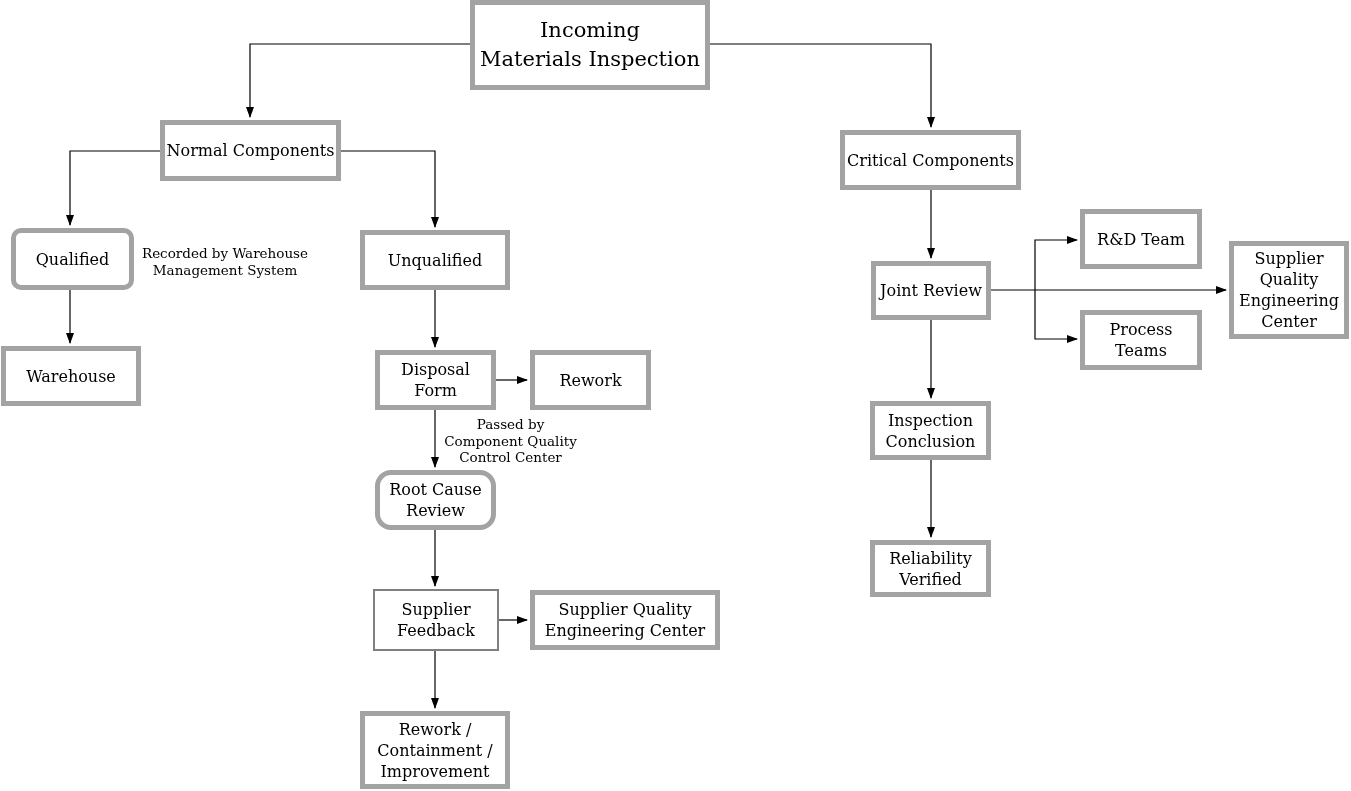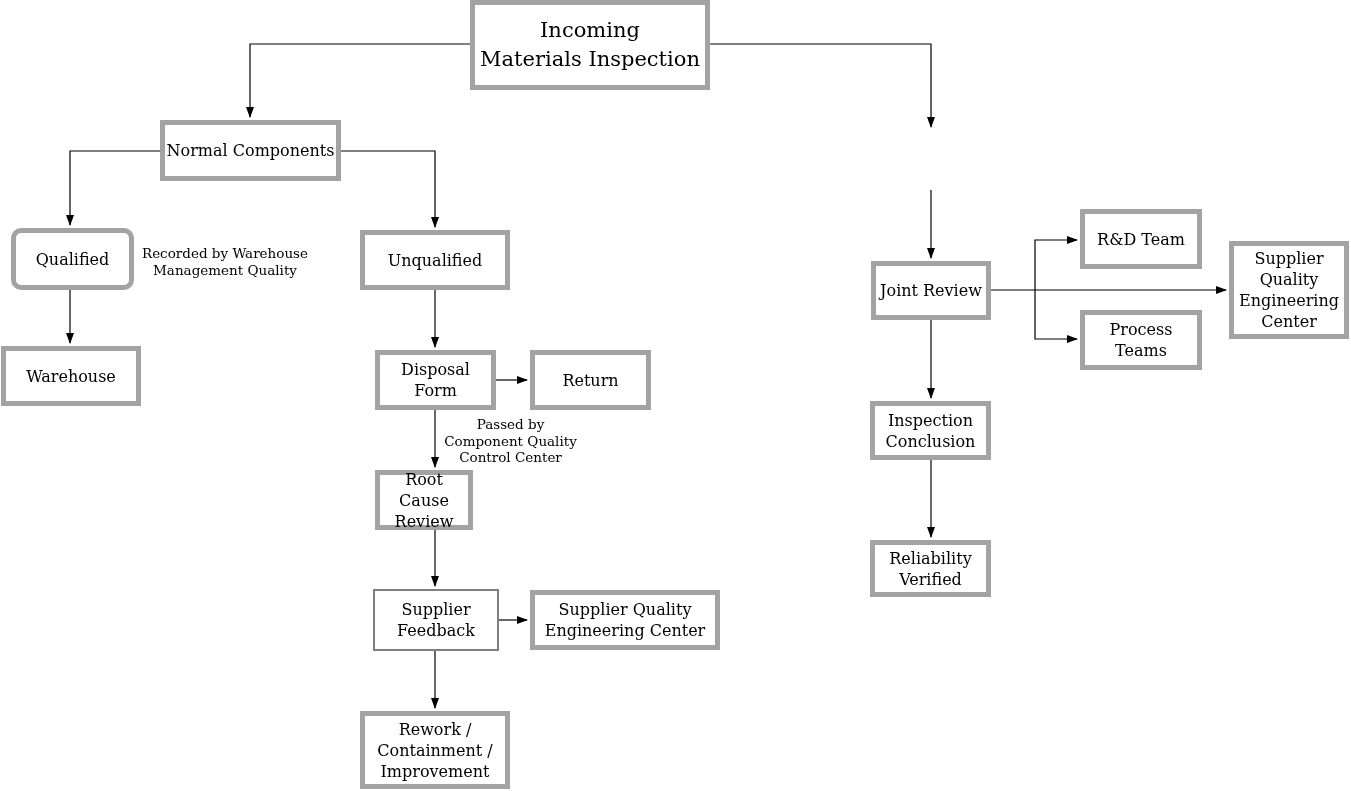--- a/index.html
+++ b/index.html
@@ -95,44 +95,47 @@
   <div class="node" style="left:360px; top:230px; width:150px; height:60px;">
     <span class="label">Unqualified</span>
   </div>
 
   <div class="node" style="left:375px; top:350px; width:121px; height:60px;">
     <span class="label">Disposal
 Form</span>
   </div>
 
   <div class="node" style="left:530px; top:350px; width:121px; height:60px;">
-    <span class="label">Return</span>
+    <span class="label">Rework</span>
   </div>
 
-  <div class="node" style="left:375px; top:470px; width:98px; height:60px;">
+  <div class="node" style="left:375px; top:470px; width:121px; height:60px;border-radius:16px;">
     <span class="label">Root Cause
 Review</span>
   </div>
 
   <div class="node special" style="left:373px; top:589px; width:126px; height:62px;">
     <span class="label">Supplier
 Feedback</span>
   </div>
 
   <div class="node" style="left:530px; top:590px; width:190px; height:60px;">
     <span class="label">Supplier Quality
 Engineering Center</span>
   </div>
 
   <div class="node" style="left:360px; top:711px; width:150px; height:78px;">
     <span class="label">Rework /
 Containment /
 Improvement</span>
   </div>
 
+  <div class="node" style="left:840px; top:130px; width:181px; height:60px;">
+    <span class="label">Critical Components</span>
+  </div>
 
   <div class="node" style="left:871px; top:261px; width:120px; height:59px;">
     <span class="label">Joint Review</span>
   </div>
 
   <div class="node" style="left:1080px; top:209px; width:122px; height:60px;">
     <span class="label">R&amp;D Team</span>
   </div>
 
   <div class="node" style="left:1080px; top:310px; width:122px; height:60px;">
@@ -151,19 +154,19 @@
     <span class="label">Inspection
 Conclusion</span>
   </div>
 
   <div class="node" style="left:870px; top:540px; width:121px; height:57px;">
     <span class="label">Reliability
 Verified</span>
   </div>
 
   <div class="annotation" style="left:135px; top:245px; width:180px;">Recorded by Warehouse
-Management Quality</div>
+Management System</div>
 
   <div class="annotation" style="left:438px; top:416px; width:145px;">Passed by
 Component Quality
 Control Center</div>
 
 </div>
 
 </body></html>

